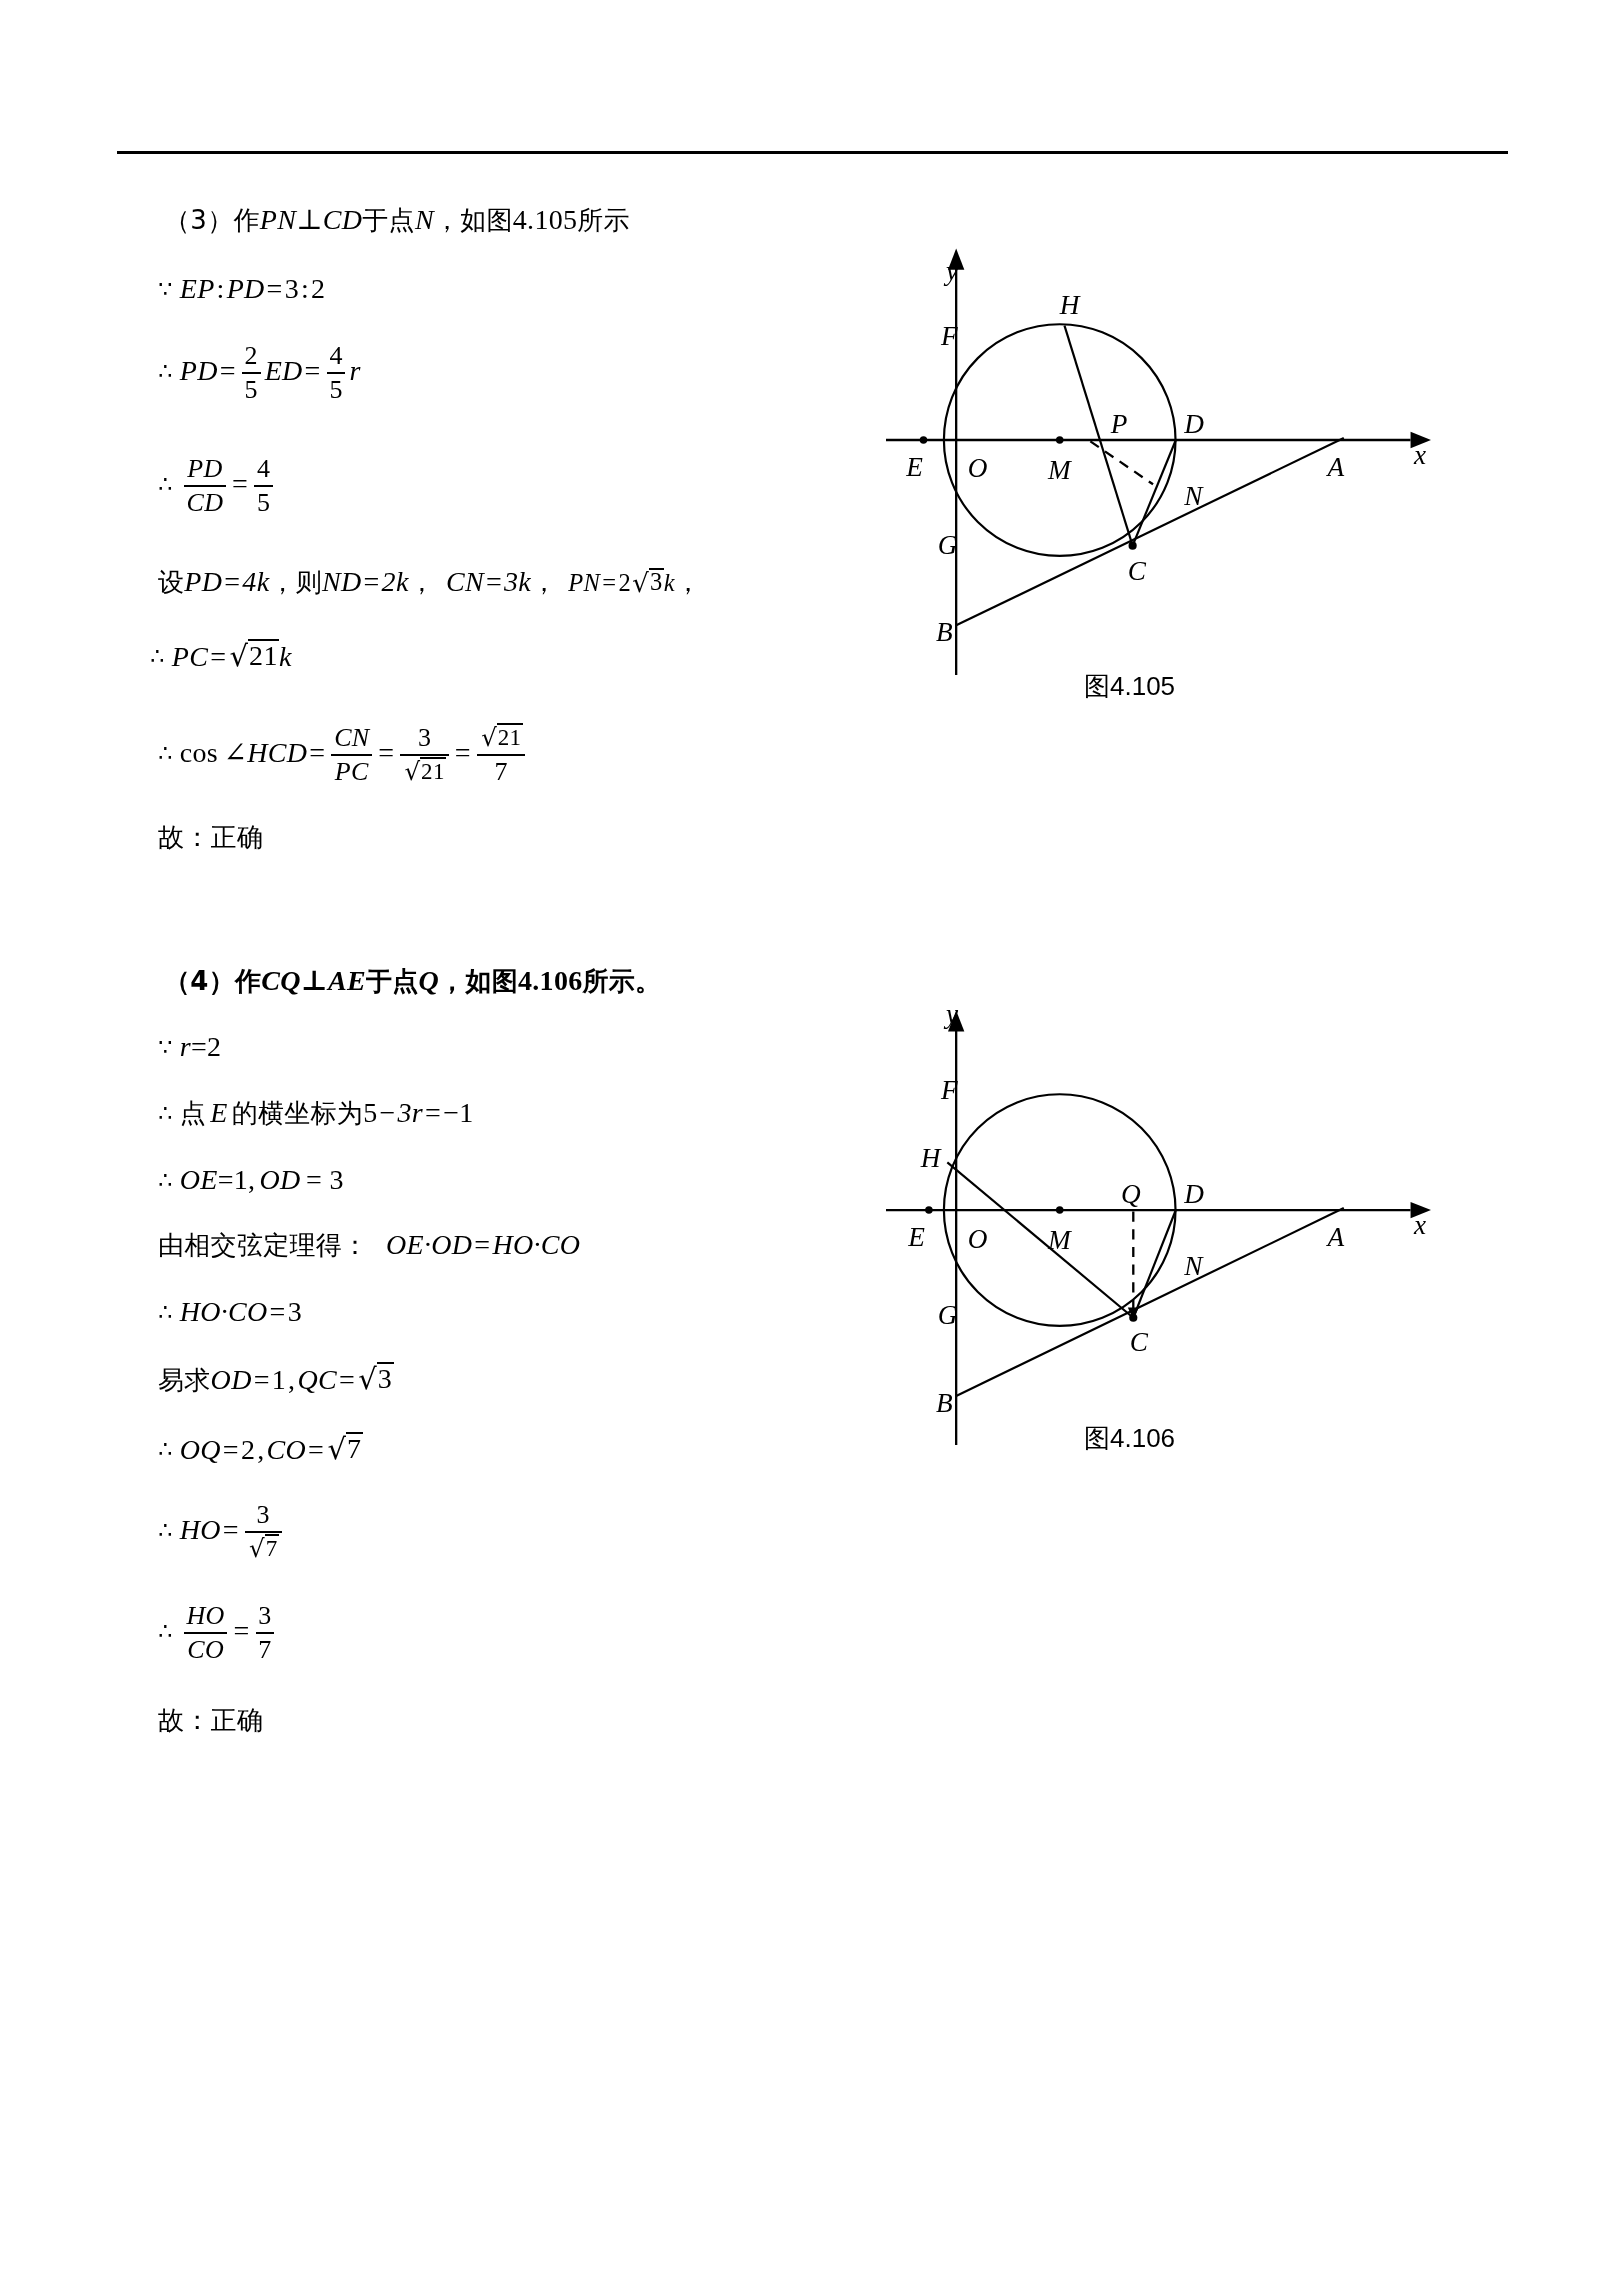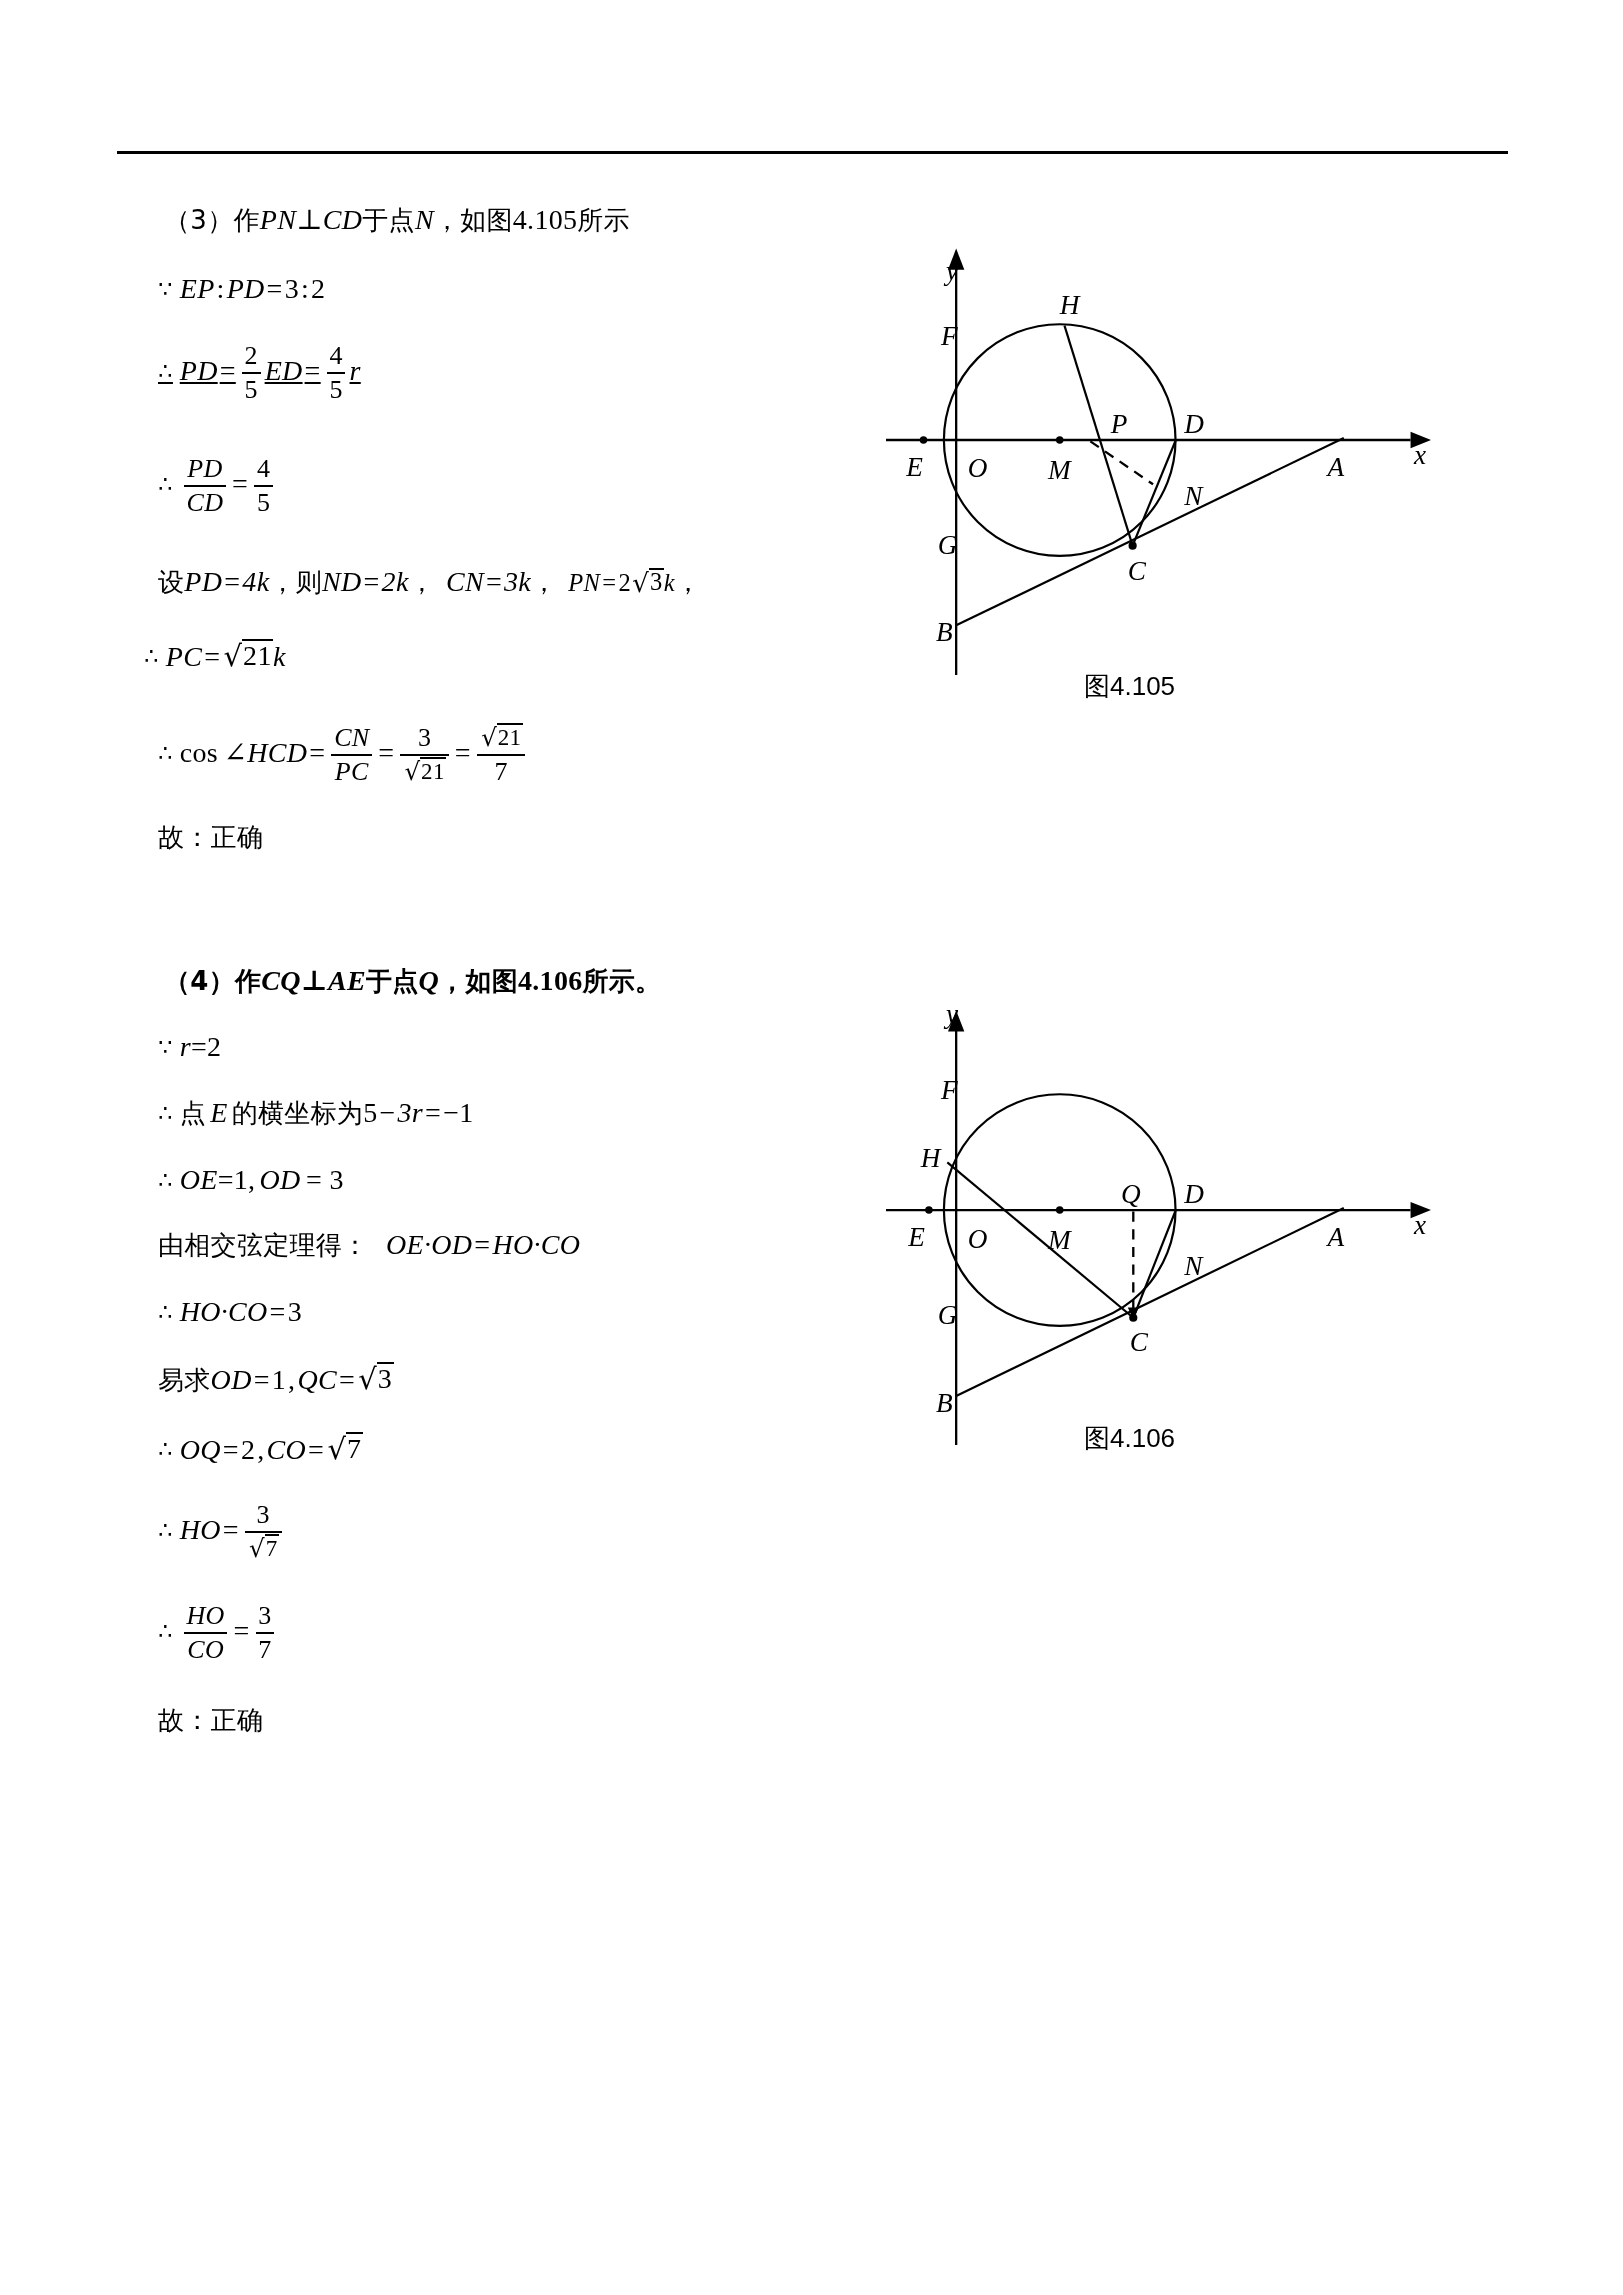--- a/index.html
+++ b/index.html
@@ -137,33 +137,33 @@
   <div class="header-rule"></div>
 
   <div class="line" style="left:164px; top:183px;">
     <span class="cn">（3）</span><span class="cn">作</span><span class="mi">PN⊥CD</span><span class="cn">于点</span><span class="mi">N</span><span class="cn">，</span><span class="cn">如图</span><span class="mn">4.105</span><span class="cn">所示</span>
   </div>
 
   <div class="line" style="left:158px; top:252px;text-align:right;">
     <span class="because">∵</span><span class="mi">EP</span><span class="op">:</span><span class="mi">PD</span><span class="op">=</span><span class="mn">3</span><span class="op">:</span><span class="mn">2</span>
   </div>
 
-  <div class="line" style="left:158px; top:320px;text-decoration:underline;">
+  <div class="line" style="left:158px; top:320px;">
     <span class="therefore">∴</span><span class="mi">PD</span><span class="op">=</span><span class="frac"><span class="num mn">2</span><span class="bar"></span><span class="den mn">5</span></span><span class="mi">ED</span><span class="op">=</span><span class="frac"><span class="num mn">4</span><span class="bar"></span><span class="den mn">5</span></span><span class="mi">r</span>
   </div>
 
   <div class="line" style="left:158px; top:433px;">
     <span class="therefore">∴</span><span class="frac"><span class="num mi">PD</span><span class="bar"></span><span class="den mi">CD</span></span><span class="op">=</span><span class="frac"><span class="num mn">4</span><span class="bar"></span><span class="den mn">5</span></span>
   </div>
 
   <div class="line" style="left:158px; top:545px;">
     <span class="cn">设</span><span class="mi">PD</span><span class="op">=</span><span class="mi">4k</span><span class="cn">，</span><span class="cn">则</span><span class="mi">ND</span><span class="op">=</span><span class="mi">2k</span><span class="cn">，</span><span class="mi" style="margin-left:11px;">CN</span><span class="op">=</span><span class="mi">3k</span><span class="cn">，</span><span class="mi" style="margin-left:11px;font-size:24.5px;">PN</span><span class="op" style="font-size:24.5px;">=</span><span class="mn" style="font-size:24.5px;">2</span><span class="rad"><span class="sign" style="font-size:26px;">√</span><span class="body mn" style="font-size:24.5px;">3</span></span><span class="mi" style="font-size:24.5px;">k</span><span class="cn">，</span>
   </div>
 
-  <div class="line" style="left:144px; top:617px;">
+  <div class="line" style="left:150px; top:617px;">
     <span class="therefore">∴</span><span class="mi">PC</span><span class="op">=</span><span class="rad"><span class="sign">√</span><span class="body mn">21</span></span><span class="mi">k</span>
   </div>
 
   <div class="line" style="left:158px; top:702px;">
     <span class="therefore">∴</span><span class="mn">cos</span><span class="mi" style="margin-left:5.5px;">∠HCD</span><span class="op">=</span><span class="frac"><span class="num mi">CN</span><span class="bar"></span><span class="den mi">PC</span></span><span class="op">=</span><span class="frac"><span class="num mn">3</span><span class="bar"></span><span class="den"><span class="rad"><span class="sign" style="font-size:24.5px;">√</span><span class="body mn" style="font-size:23px;">21</span></span></span></span><span class="op">=</span><span class="frac"><span class="num"><span class="rad"><span class="sign" style="font-size:24.5px;">√</span><span class="body mn" style="font-size:23px;">21</span></span></span><span class="bar"></span><span class="den mn">7</span></span>
   </div>
 
   <div class="line" style="left:158px; top:801px;">
     <span class="cn">故：正确</span>
   </div>

